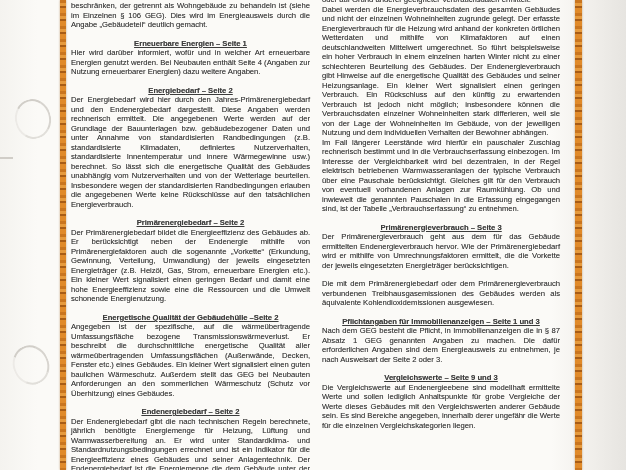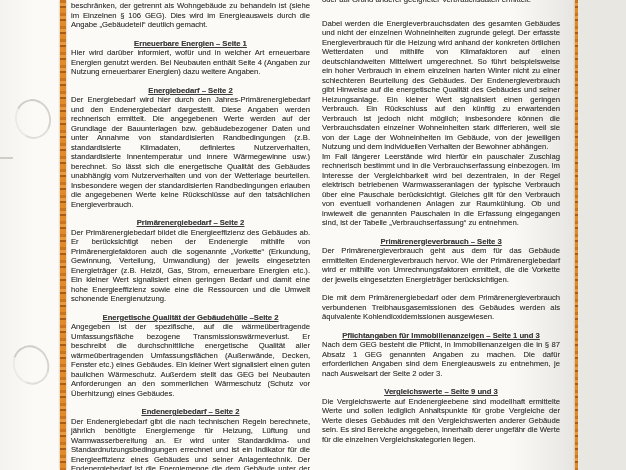--- a/index.html
+++ b/index.html
@@ -1,18 +1,18 @@
 <!DOCTYPE html>
 <html><head>
 <meta charset="utf-8">
 <style>
   html, body { margin: 0; padding: 0; background: #e9e7e2; }
   .frame {
     position: relative;
-    width: 578px;
+    width: 626px;
     height: 470px;
     overflow: hidden;
     background: linear-gradient(90deg, #f4f3ef 0%, #fbfaf7 6%, #fbfaf7 88%, #f0eeea 95%, #e6e4e0 100%);
     font-family: "Liberation Sans", sans-serif;
     color: #3e3e3e;
   }
   
   .rule {
     position: absolute; top: 0; height: 470px;
     background: repeating-linear-gradient(180deg,
@@ -52,21 +52,21 @@
     line-height: 9.5px;
     letter-spacing: -0.03px;
     color: #3c3c3c;
     text-shadow: 0 0 0.45px rgba(70,70,70,0.55);
   }
   .col-left  { left: 71px;  top: 1px;  width: 239px; }
   .col-right { left: 322px; top: -5px; width: 238px; }
 
   .section { margin-top: 9px; }
   .section:first-child { margin-top: 0; }
-  .col-right .clipped + .section { margin-top: 14px; }
+  .col-right .clipped + .section { margin-top: 0; }
 
   .heading {
     font-weight: 700;
     text-decoration: underline;
     text-align: center;
   }
   .para { margin: 0; }
   .clipped { margin: 0; text-align: left; }
 </style>
 </head>

